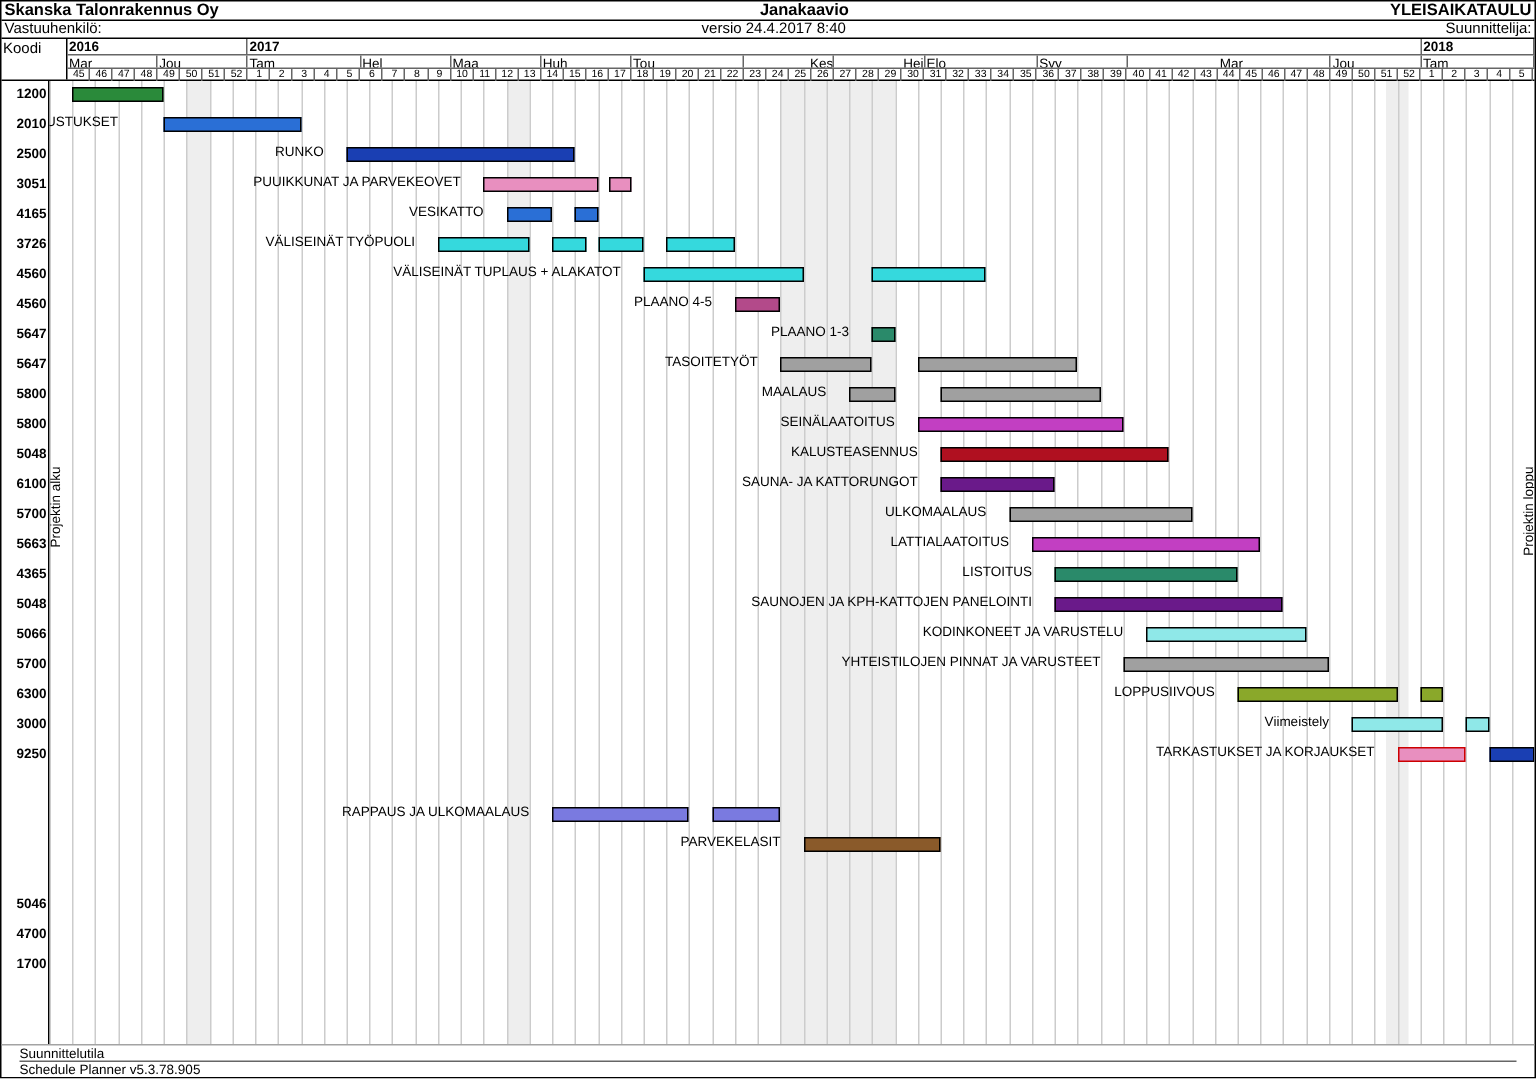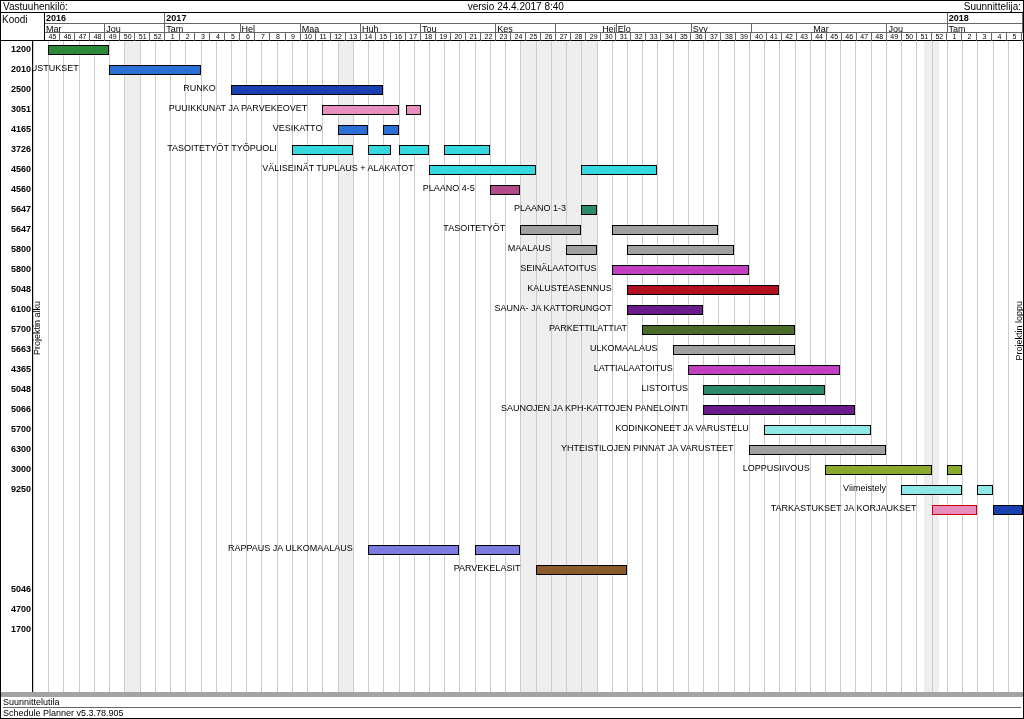--- a/index.html
+++ b/index.html
@@ -22,26 +22,31 @@
   .codes div{height:20px;padding:3px 1px;text-align:right;font-weight:bold}
   .chart{flex:1;position:relative;overflow:hidden}
   .grid{position:absolute;inset:0}
   .grid .gl{position:absolute;top:0;bottom:0;width:1px;background:#ccc}
   .grid .gband{position:absolute;top:0;bottom:0;background:#eee}
   .rows{position:relative}
   .row{height:20px;position:relative}
   .bar{position:absolute;top:4px;height:10px;border:1px solid #000}
   .lbl{position:absolute;top:2px;font-size:9px;white-space:nowrap;text-align:right}
   .vlabel{position:absolute;writing-mode:vertical-rl;transform:rotate(180deg);font-size:9px;top:40%}
-  .footer{border-top:5px solid #a3a3a3;font-size:9px;padding:0 2px}
+  .footer{border-top:1px solid #a3a3a3;font-size:9px;padding:0 12px}
 </style>
 </head>
 <body>
 
 <div class="page">
+  <div class="hdr">
+    <span>Skanska Talonrakennus Oy</span>
+    <span class="c">Janakaavio</span>
+    <span>YLEISAIKATAULU</span>
+  </div>
   <div class="sub">
     <span>Vastuuhenkilö:</span>
     <span>versio 24.4.2017 8:40</span>
     <span>Suunnittelija:</span>
   </div>
 
   <div class="axis">
     <div class="codecell">Koodi</div>
     <div class="time">
       <div class="years">
@@ -50,21 +55,21 @@
           <div class="yr" style="width: 7.69231%;">2018</div>
         </div>
       <div class="months">
           <div class="mo" style="width: 6.15385%;">Mar</div>
           <div class="mo" style="width: 6.15385%;">Jou</div>
           <div class="mo" style="width: 7.69231%;">Tam</div>
           <div class="mo" style="width: 6.15385%;">Hel</div>
           <div class="mo" style="width: 6.15385%;">Maa</div>
           <div class="mo" style="width: 6.15385%;">Huh</div>
           <div class="mo" style="width: 7.69231%;">Tou</div>
-          <div class="mo" style="width: 6.15385%;">Kes</div>
+          <div class="mo" style="width: 6.15385%; text-align: right;">Kes</div>
           <div class="mo" style="width: 6.15385%; text-align: right;">Hei</div>
           <div class="mo" style="width: 7.69231%;">Elo</div>
           <div class="mo" style="width: 6.15385%;">Syy</div>
           <div class="mo" style="width: 6.15385%; margin-top: 36px;">Lok</div>
           <div class="mo" style="width: 7.69231%;">Mar</div>
           <div class="mo" style="width: 6.15385%;">Jou</div>
           <div class="mo" style="width: 7.69231%;">Tam</div>
         </div>
       <div class="weeks">
           <div class="wk" style="width: 1.53846%;">45</div>
@@ -257,21 +262,21 @@
             <div class="lbl" style="right: 72.3077%;">PUUIKKUNAT JA PARVEKEOVET</div>
             <div class="bar" style="left: 29.2308%; width: 7.69231%; background: rgb(232, 143, 191);"></div>
             <div class="bar" style="left: 37.6923%; width: 1.53846%; background: rgb(232, 143, 191);"></div>
           </div>
           <div class="row">
             <div class="lbl" style="right: 70.7692%;">VESIKATTO</div>
             <div class="bar" style="left: 30.7692%; width: 3.07692%; background: rgb(42, 111, 214);"></div>
             <div class="bar" style="left: 35.3846%; width: 1.53846%; background: rgb(42, 111, 214);"></div>
           </div>
           <div class="row">
-            <div class="lbl" style="right: 75.3846%;">TASOITETYÖT TYÖPUOLI</div>
+            <div class="lbl" style="right: 75.3846%;">VÄLISEINÄT TYÖPUOLI</div>
             <div class="bar" style="left: 26.1538%; width: 6.15385%; background: rgb(53, 217, 221);"></div>
             <div class="bar" style="left: 33.8462%; width: 2.30769%; background: rgb(53, 217, 221);"></div>
             <div class="bar" style="left: 36.9231%; width: 3.07692%; background: rgb(53, 217, 221);"></div>
             <div class="bar" style="left: 41.5385%; width: 4.61538%; background: rgb(53, 217, 221);"></div>
           </div>
           <div class="row">
             <div class="lbl" style="right: 61.5385%;">VÄLISEINÄT TUPLAUS + ALAKATOT</div>
             <div class="bar" style="left: 40%; width: 10.7692%; background: rgb(53, 217, 221);"></div>
             <div class="bar" style="left: 55.3846%; width: 7.69231%; background: rgb(53, 217, 221);"></div>
           </div>
@@ -299,24 +304,20 @@
           </div>
           <div class="row">
             <div class="lbl" style="right: 41.5385%;">KALUSTEASENNUS</div>
             <div class="bar" style="left: 60%; width: 15.3846%; background: rgb(176, 16, 32);"></div>
           </div>
           <div class="row">
             <div class="lbl" style="right: 41.5385%;">SAUNA- JA KATTORUNGOT</div>
             <div class="bar" style="left: 60%; width: 7.69231%; background: rgb(106, 26, 138);"></div>
           </div>
           <div class="row">
-            <div class="lbl" style="right: 40%;">PARKETTILATTIAT</div>
-            <div class="bar" style="left: 61.5385%; width: 15.3846%; background: rgb(74, 106, 42);"></div>
-          </div>
-          <div class="row">
             <div class="lbl" style="right: 36.9231%;">ULKOMAALAUS</div>
             <div class="bar" style="left: 64.6154%; width: 12.3077%; background: rgb(160, 160, 160);"></div>
           </div>
           <div class="row">
             <div class="lbl" style="right: 35.3846%;">LATTIALAATOITUS</div>
             <div class="bar" style="left: 66.1538%; width: 15.3846%; background: rgb(194, 63, 194);"></div>
           </div>
           <div class="row">
             <div class="lbl" style="right: 33.8462%;">LISTOITUS</div>
             <div class="bar" style="left: 67.6923%; width: 12.3077%; background: rgb(42, 138, 106);"></div>

